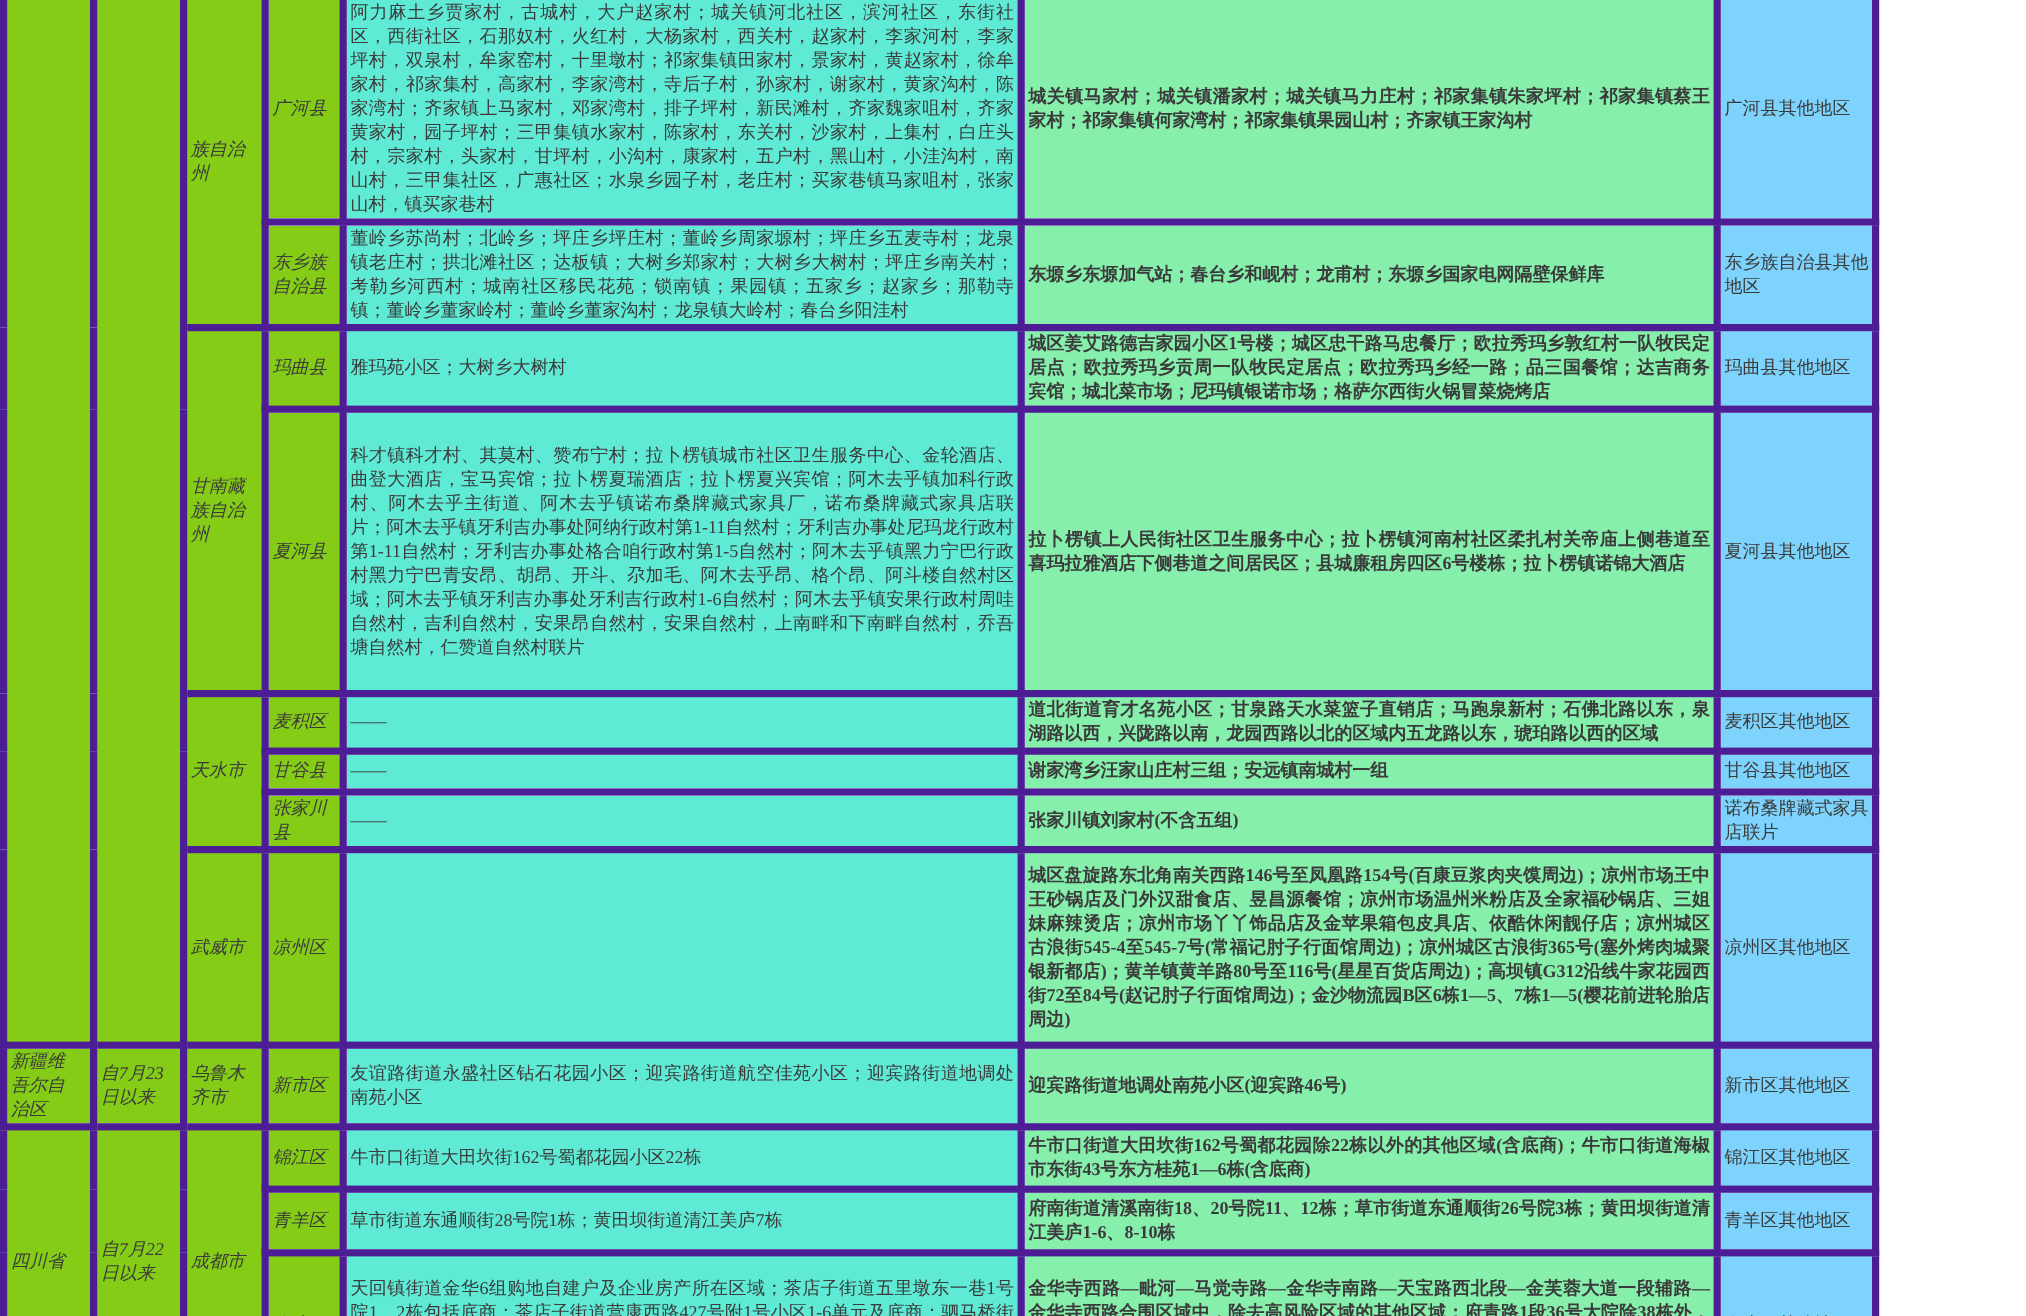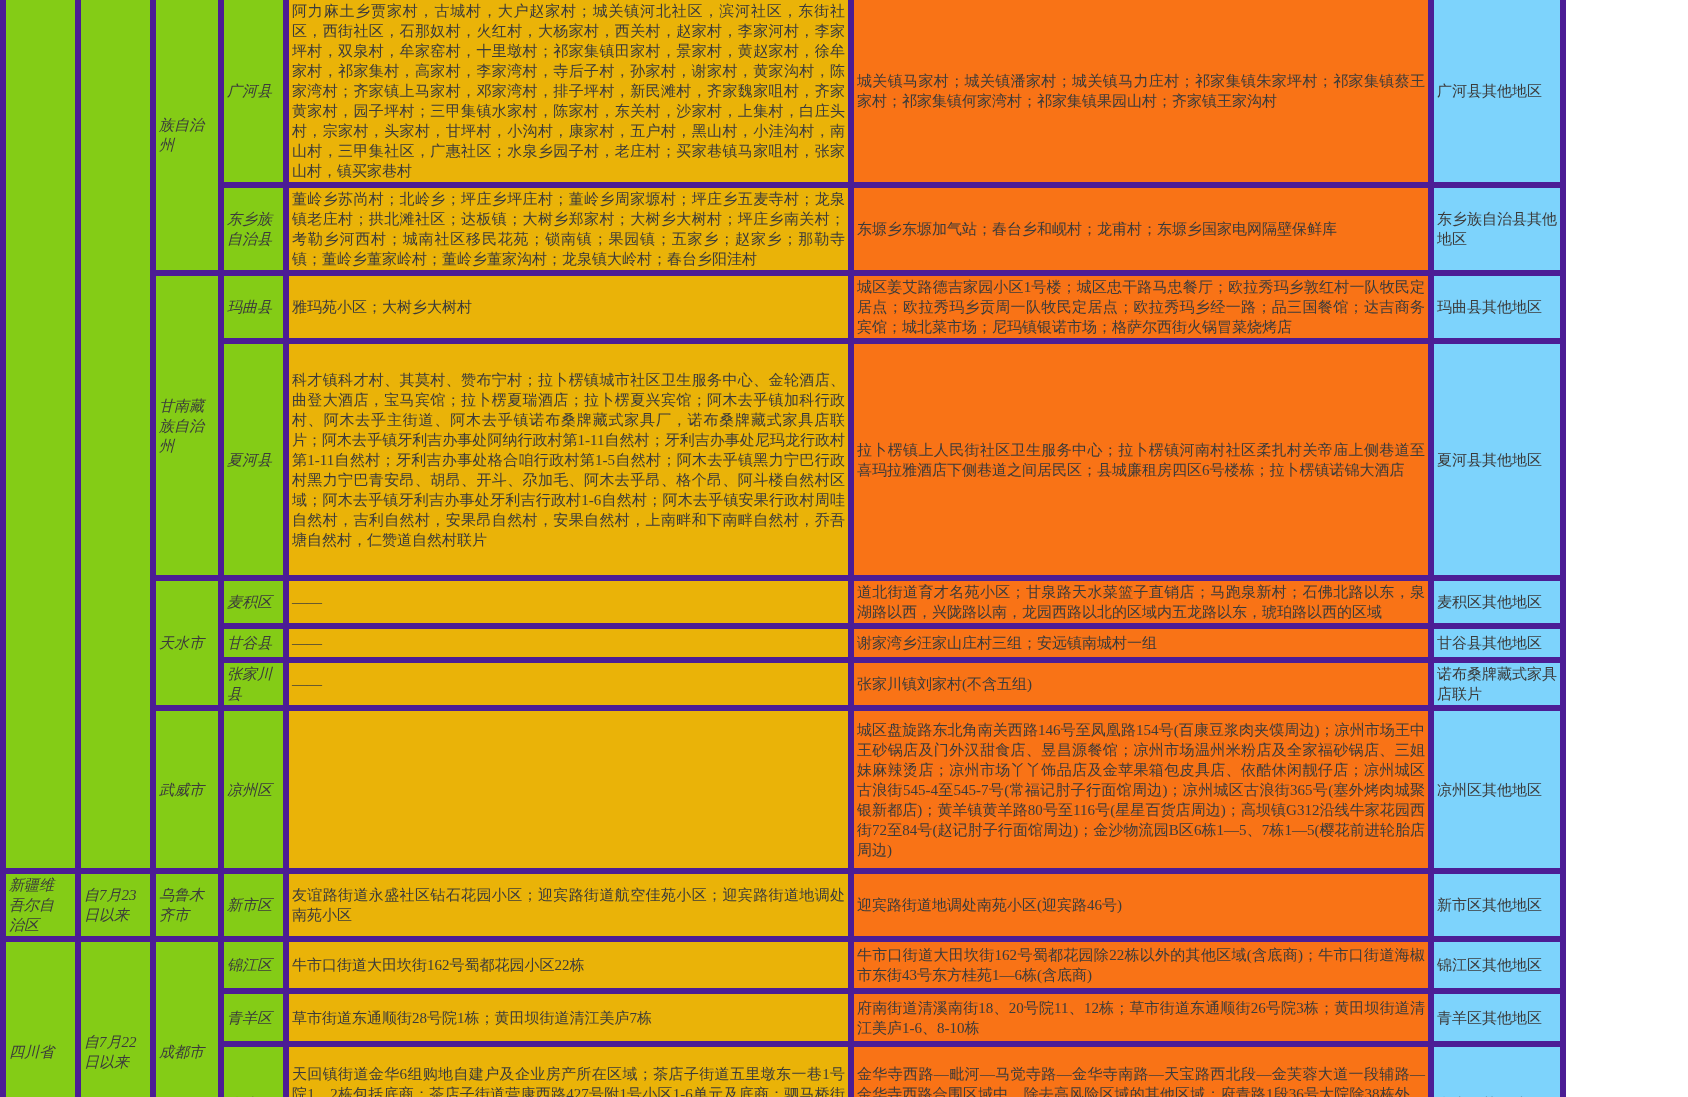--- a/index.html
+++ b/index.html
@@ -29,27 +29,28 @@
   tr.thick-top > td{border-top:2px solid #1f1f1f;}
   td.hd{
     text-align:left;
     white-space:pre-line;
     background:#84cc16;
     padding:1px 2px;
     font-style:italic;
   }
   td.vt{vertical-align:top;padding-top:3px;}
   td.mid{
-    background:#eab308;
+    background:#5eead4;
     text-align:justify;
   }
   td.low{
-    background:#f97316;
+    background:#86efac;
     text-align:justify;
     padding:1px 4px;
+    font-weight:bold;
   }
   td.oth{
     background:#7dd3fc;
     text-align:left;
   }
   col.c-province{width:75px;}
   col.c-date{width:75px;}
   col.c-city{width:68px;}
   col.c-district{width:65px;}
   col.c-mid{width:565px;}

